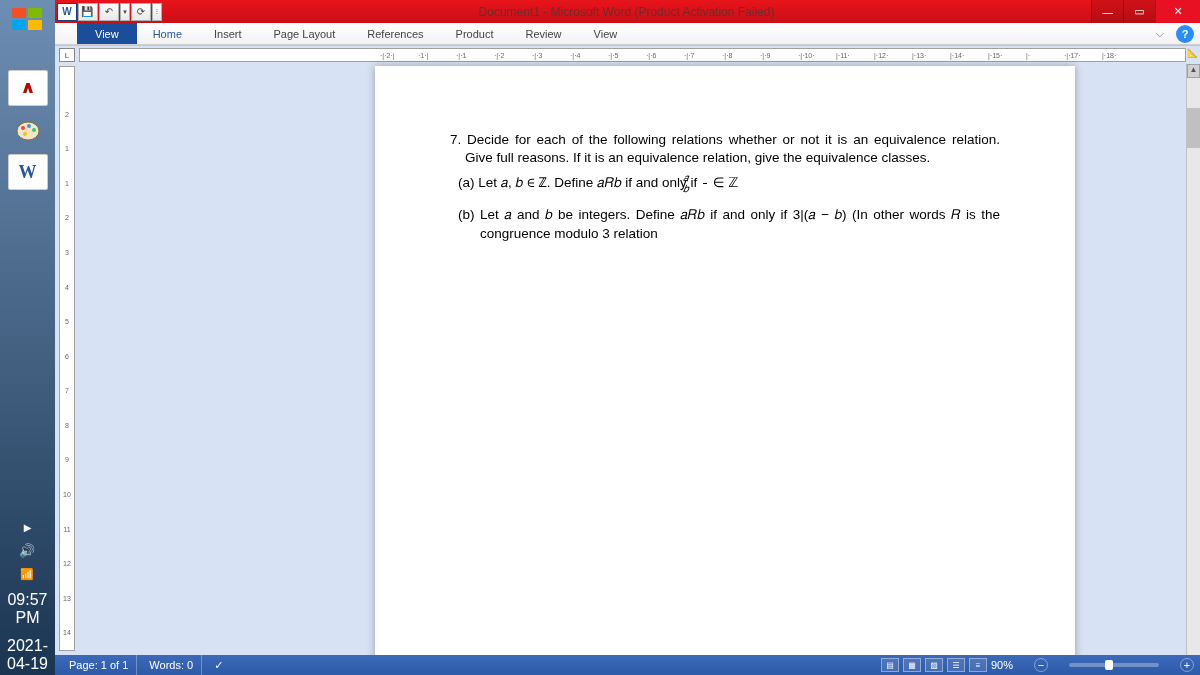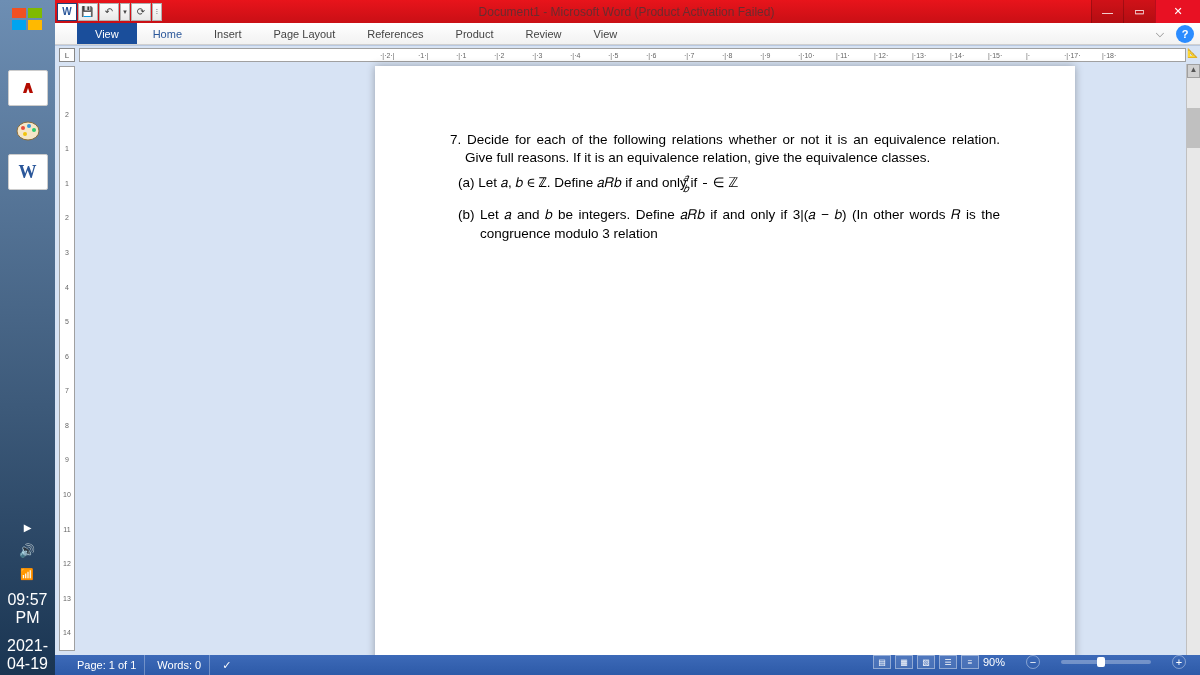--- a/index.html
+++ b/index.html
@@ -49,21 +49,21 @@
 .page .sub { margin-left: 30px; text-indent: -22px; margin-top: 6px; text-align: justify; }
 .page .sub2 { margin-left: 30px; text-indent: -22px; margin-top: 12px; text-align: justify;}
 .frac { display: inline-flex; flex-direction: column; align-items: center; vertical-align: middle; font-size: 10px; line-height: 1; margin: 0 2px; font-style: italic;}
 .frac .num { border-bottom: 0.7px solid #000; padding: 0 2px; }
 
 .right-scroll { position:absolute; right:0; top:18px; bottom:0; width:14px; background:#e8e8e8; border-left:1px solid #c0c0c0;}
 .right-scroll .thumb { background:#c0c0c0; height:40px; margin-top:30px;}
 .right-scroll .btn { height:14px; background:#d0d0d0; border:1px solid #a0a0a0; font-size:8px; text-align:center; color:#555;}
 .r-icons { position:absolute; right:0; top:0; width:14px; display:flex; flex-direction:column; font-size:9px; color:#666;}
 
-.statusbar { height:20px; background: linear-gradient(#3d6ab8, #2d5aa8); display:flex; align-items:flex-start; color:#fff; font-size:11px; padding:0 14px; gap:4px;}
+.statusbar { height:20px; background: linear-gradient(#3d6ab8, #2d5aa8); display:flex; align-items:center; color:#fff; font-size:11px; padding:0 6px; gap:4px;}
 .statusbar .section { padding: 0 8px; border-right:1px solid rgba(255,255,255,0.3); height:100%; display:flex; align-items:center;}
 .statusbar .spacer { flex:1; }
 .statusbar .zoom { display:flex; align-items:center; gap:21px; }
 .statusbar .slider { width:90px; height:4px; background:rgba(255,255,255,0.3); position:relative; border-radius:2px;}
 .statusbar .slider::after{content:''; position:absolute; left:40%; top:-3px; width:8px; height:10px; background:#fff; border-radius:2px;}
 .view-btn { width:18px; height:14px; border:1px solid rgba(255,255,255,0.4); background:rgba(255,255,255,0.1); font-size:8px; display:flex; align-items:center; justify-content:center;}
 </style>
 </head>
 <body>
 

